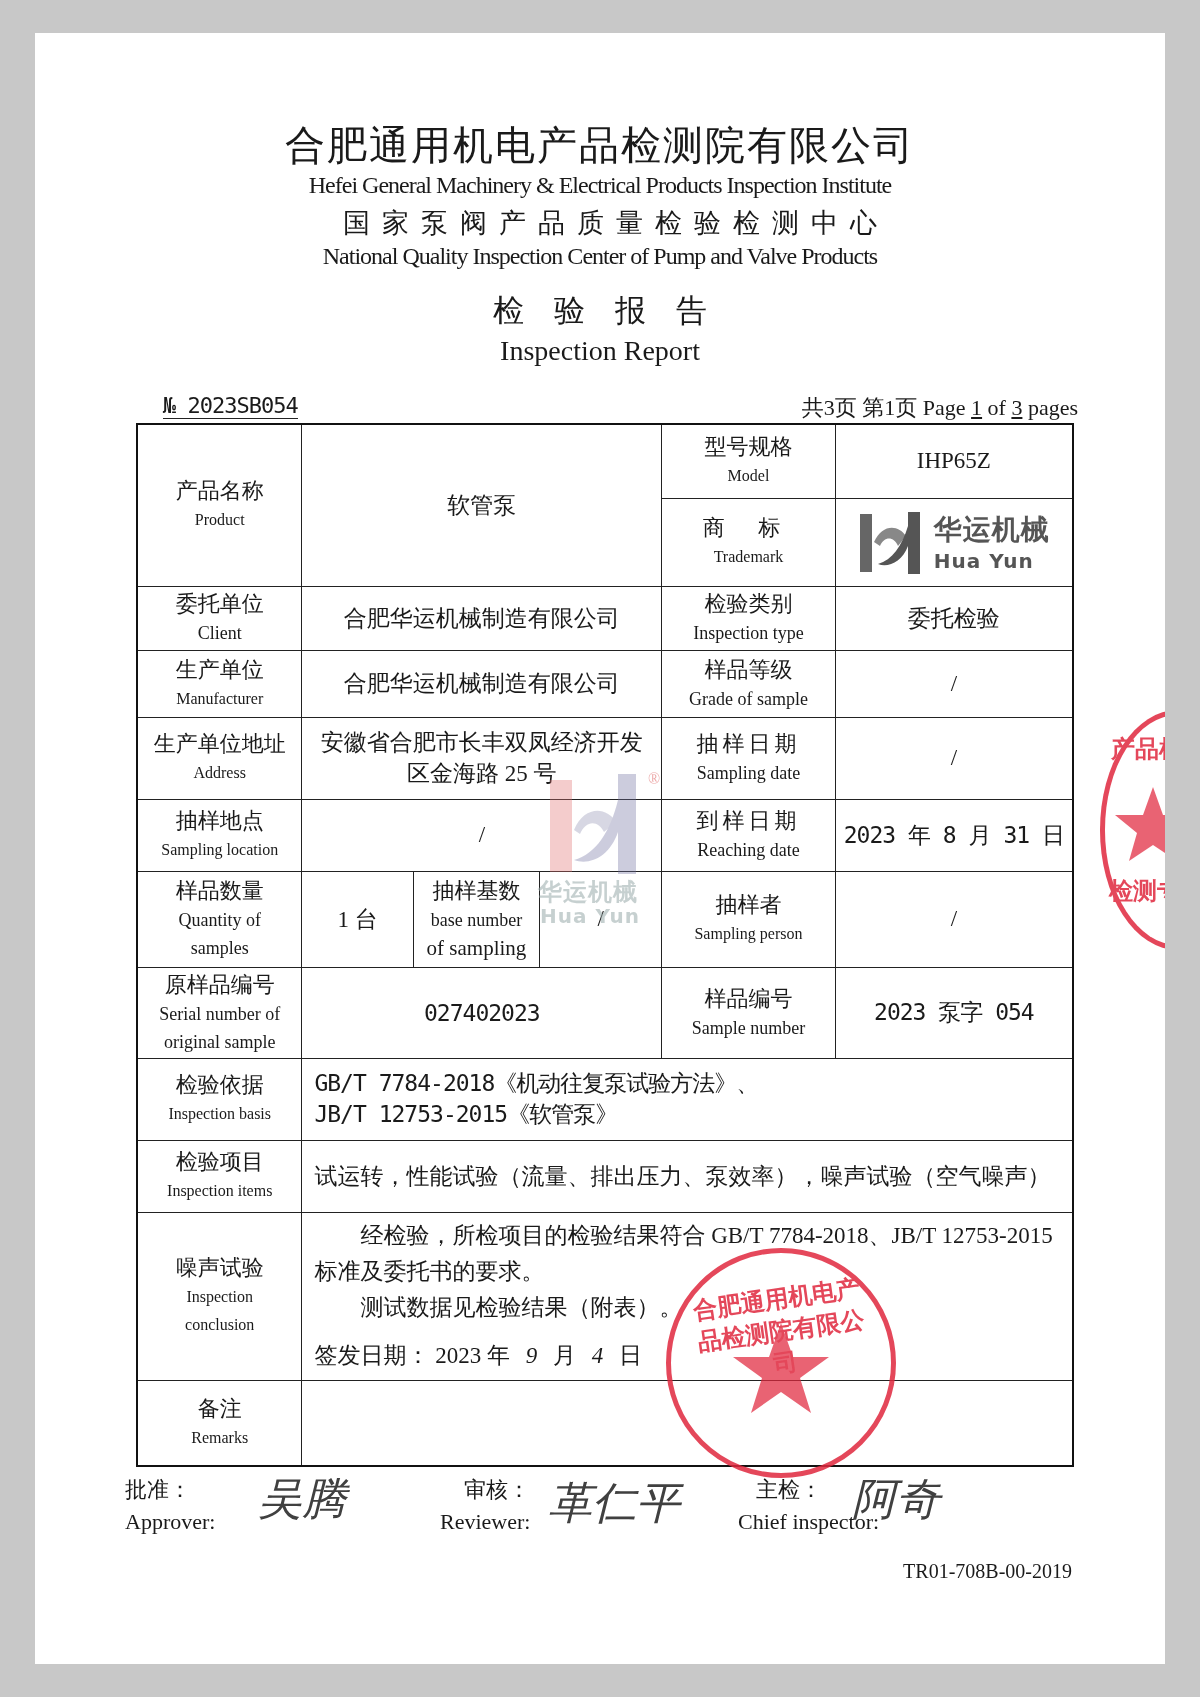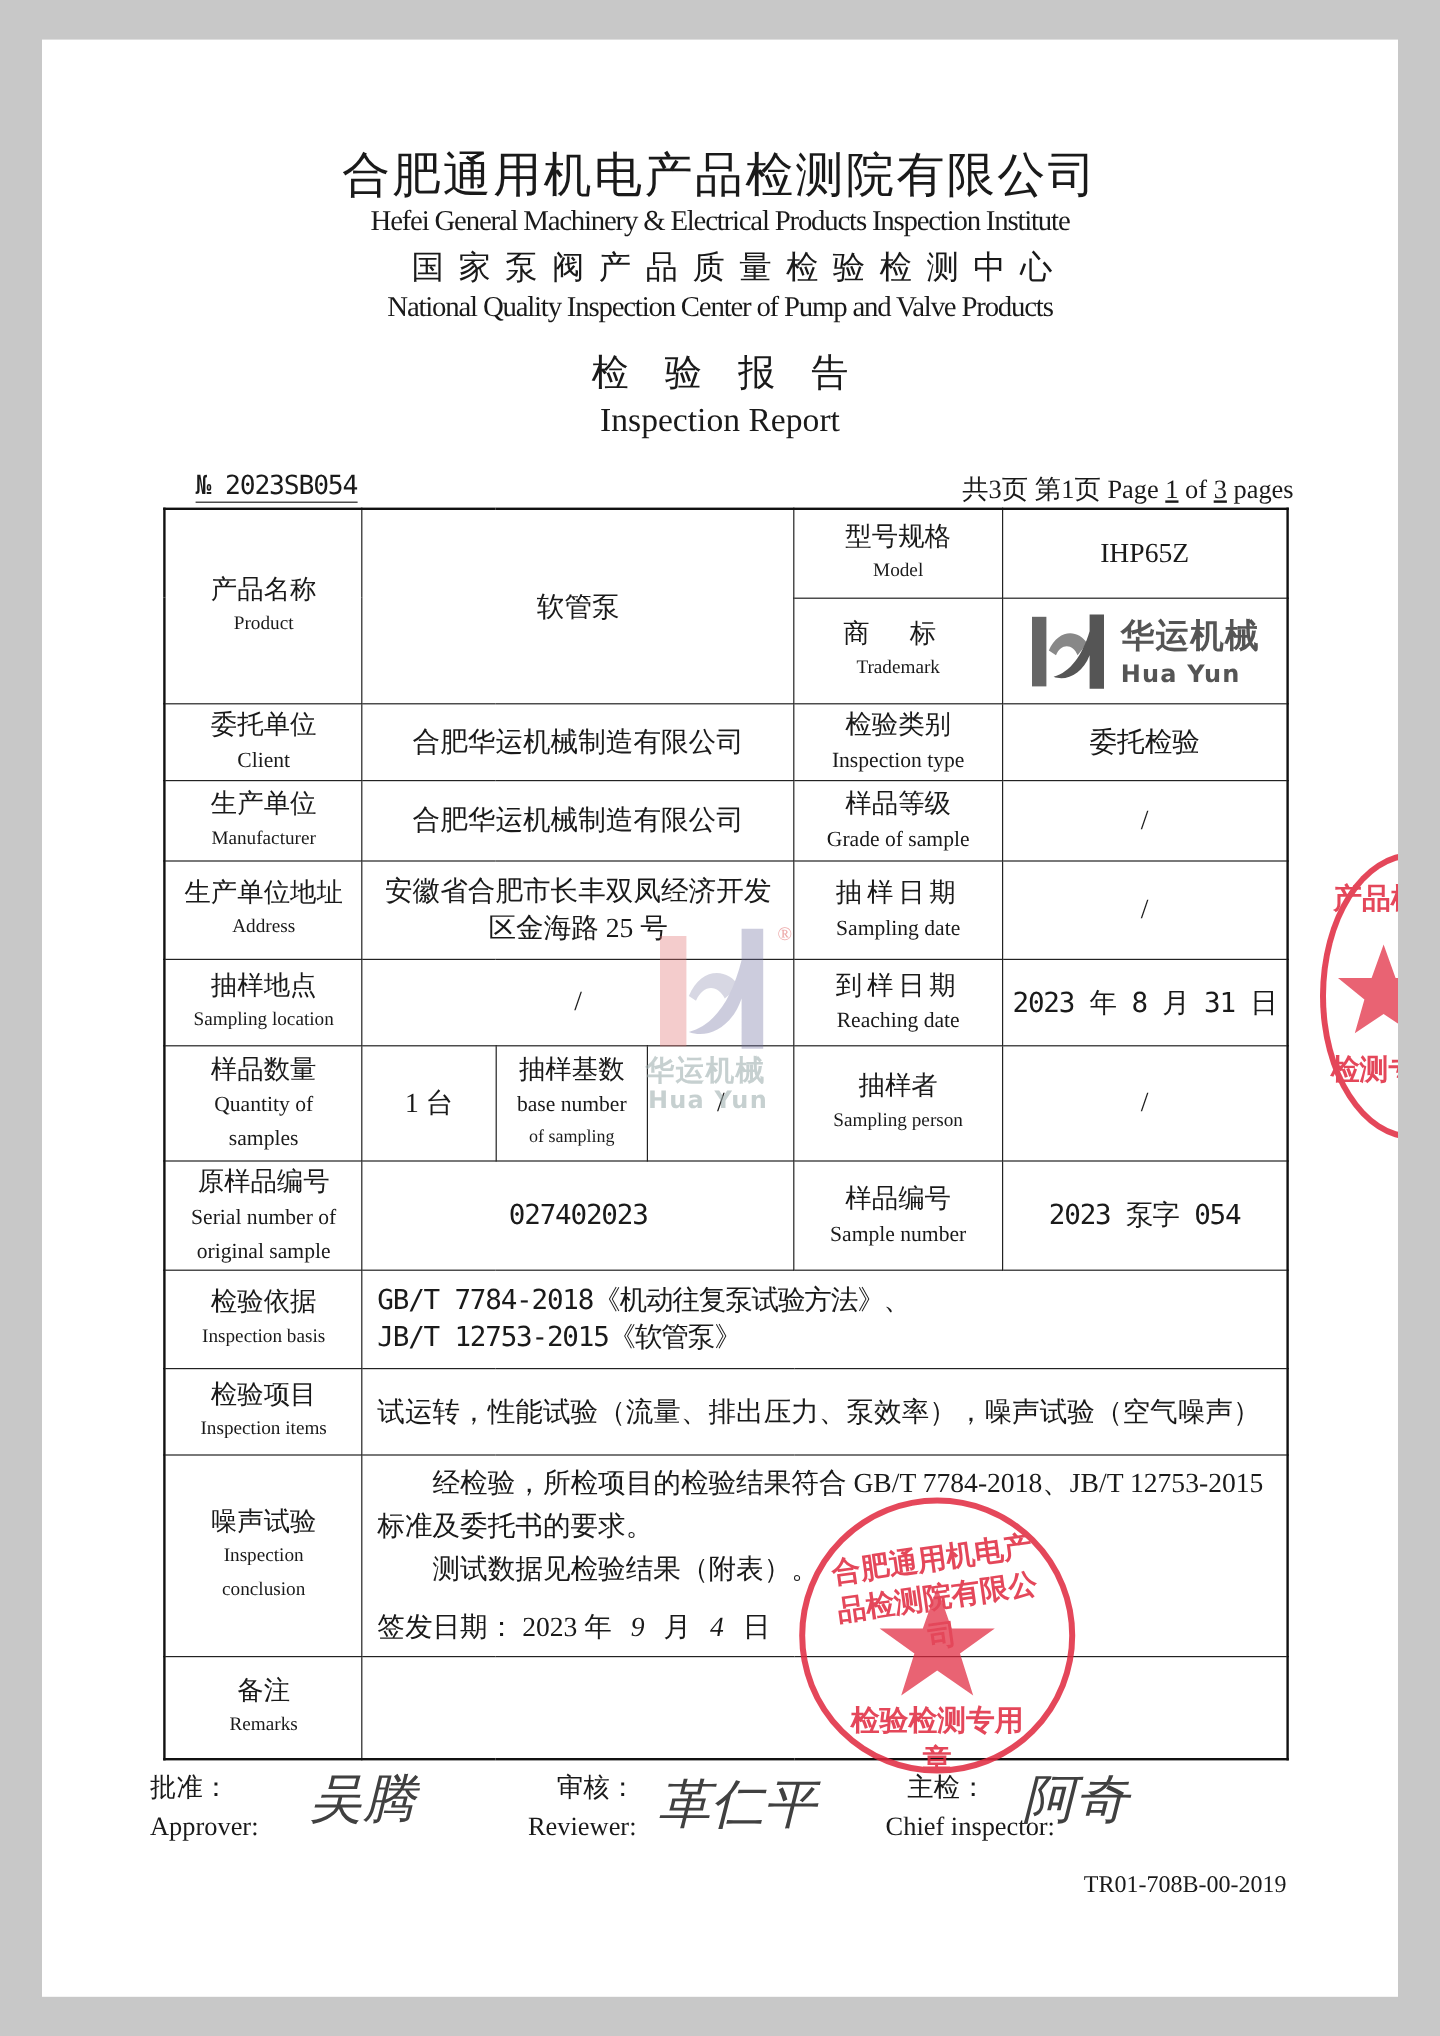--- a/index.html
+++ b/index.html
@@ -154,21 +154,21 @@
   <tr style="height:96px">
     <td>
       <span class="lbl-cn">样品数量</span>
       <span class="lbl-en" style="font-size:18px">Quantity of</span>
       <span class="lbl-en" style="font-size:18px">samples</span>
     </td>
     <td class="val">1 台</td>
     <td>
       <span class="lbl-cn">抽样基数</span>
       <span class="lbl-en" style="font-size:18px">base number</span>
-      <span class="lbl-en" style="font-size:15px">of sampling</span>
+      <span class="lbl-en" style="font-size:21px">of sampling</span>
     </td>
     <td class="val">/</td>
     <td>
       <span class="lbl-cn">抽样者</span>
       <span class="lbl-en">Sampling  person</span>
     </td>
     <td class="val">/</td>
   </tr>
   <tr style="height:89px">
     <td>
@@ -238,21 +238,20 @@
 </div>
 <div class="abs" style="left:538px;top:876px;font-family:'DejaVu Sans',sans-serif;font-size:24px;font-weight:bold;color:#9aa;opacity:.55;letter-spacing:1px">华运机械</div>
 <div class="abs" style="left:540px;top:904px;font-family:'DejaVu Sans',sans-serif;font-size:20px;font-weight:bold;color:#9aa;opacity:.55;letter-spacing:1px">Hua Yun</div>
 <div class="abs" style="left:648px;top:770px;font-size:16px;color:#e07070;opacity:.6">®</div>
 
 <div class="seal" style="left:666px;top:1248px;width:220px;height:220px;">
   <svg viewBox="0 0 220 220" width="220" height="220" style="position:absolute;left:0;top:0">
     <polygon points="110,70 122,104 158,104 129,125 140,160 110,139 80,160 91,125 62,104 98,104" fill="#e0283e" opacity=".85"></polygon>
   </svg>
   <div class="abs" style="left:20px;top:30px;width:180px;text-align:center;font-size:24px;font-weight:bold;transform:rotate(-8deg);font-family:'DejaVu Sans',sans-serif">合肥通用机电产品检测院有限公司</div>
-  <div class="abs" style="left:30px;top:165px;width:160px;text-align:center;font-size:24px;font-weight:bold;font-family:'DejaVu Sans',sans-serif">检验检测专用章</div>
 </div>
 
 <div class="seal" style="left:1100px;top:710px;width:150px;height:230px;border-right:none;">
   <div class="abs" style="left:6px;top:18px;font-size:24px;font-weight:bold;font-family:'DejaVu Sans',sans-serif">产品检</div>
   <svg viewBox="0 0 80 80" width="80" height="80" style="position:absolute;left:8px;top:70px">
     <polygon points="40,2 50,30 78,30 56,48 64,76 40,60 16,76 24,48 2,30 30,30" fill="#e0283e" opacity=".85"></polygon>
   </svg>
   <div class="abs" style="left:4px;top:160px;font-size:24px;font-weight:bold;font-family:'DejaVu Sans',sans-serif">检测专</div>
 </div>
 <div style="position:absolute;left:1165px;top:0;width:35px;height:1697px;background:#c8c8c8"></div>

